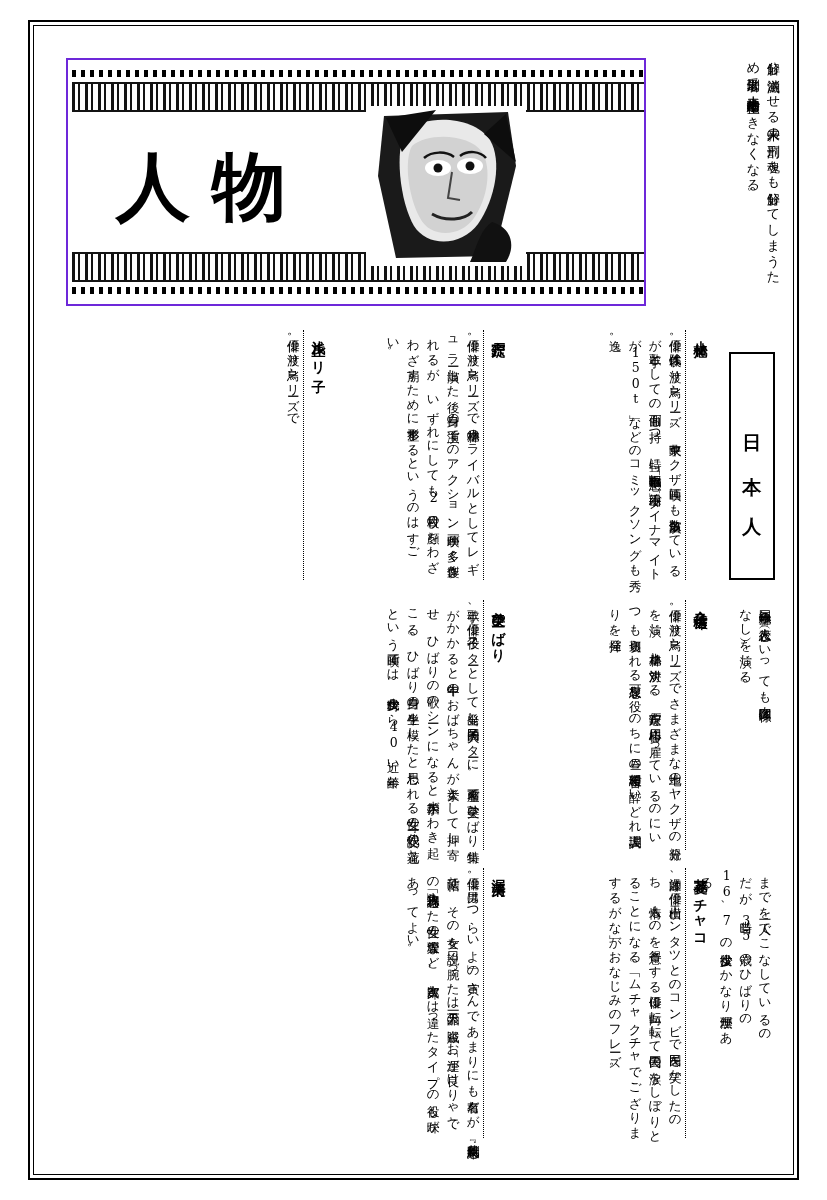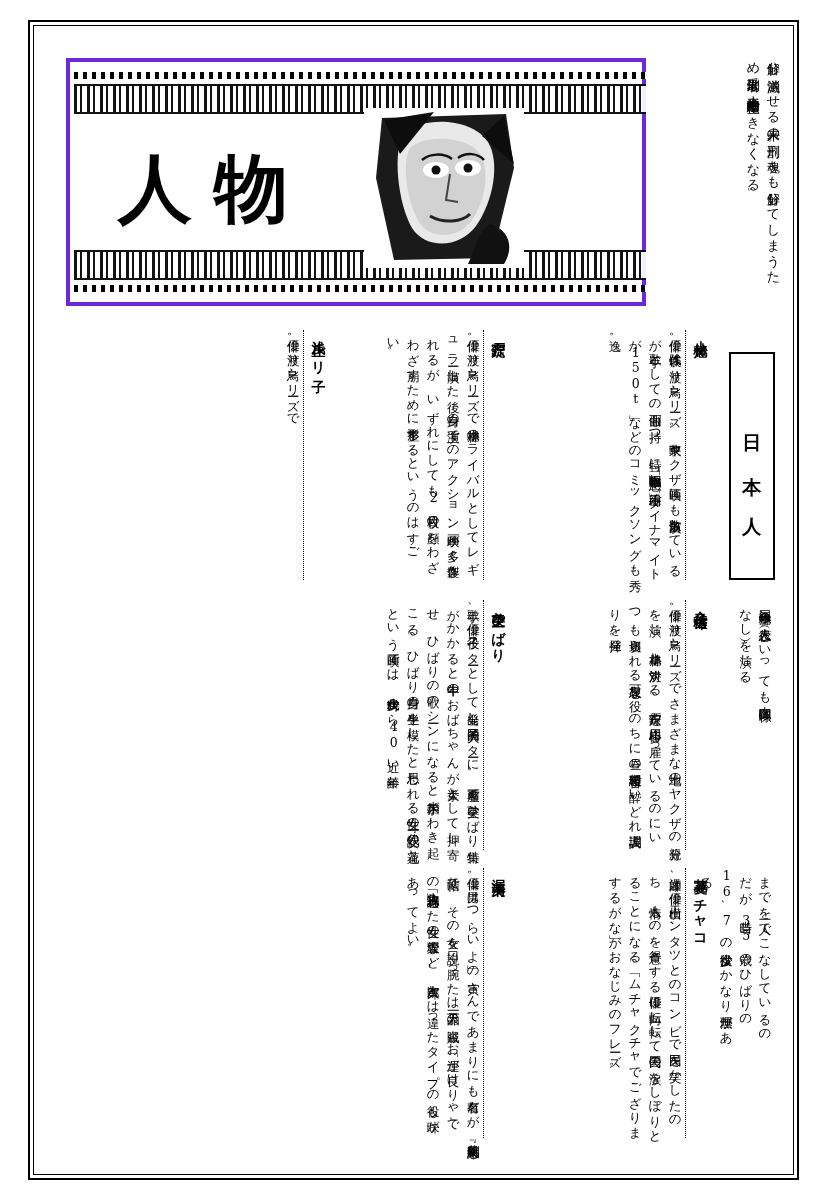--- a/index.html
+++ b/index.html
@@ -61,21 +61,21 @@
     font-size: 13px;
   }
 
   
   .masthead {
     position: absolute;
     left: 66px;
     top: 58px;
     width: 580px;
     height: 248px;
-    border: 4px solid #6d28d9;
+    border: 2px solid #6d28d9;
     box-sizing: border-box;
     background: #fff;
     text-decoration: underline;
   }
   .orn {
     position: absolute;
     left: 4px;
     width: 572px;
     height: 26px;
     background:

